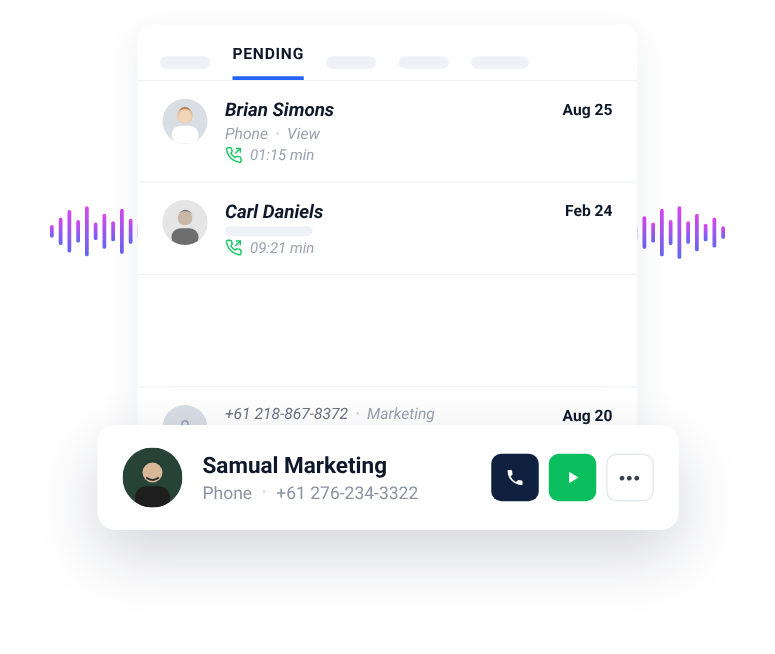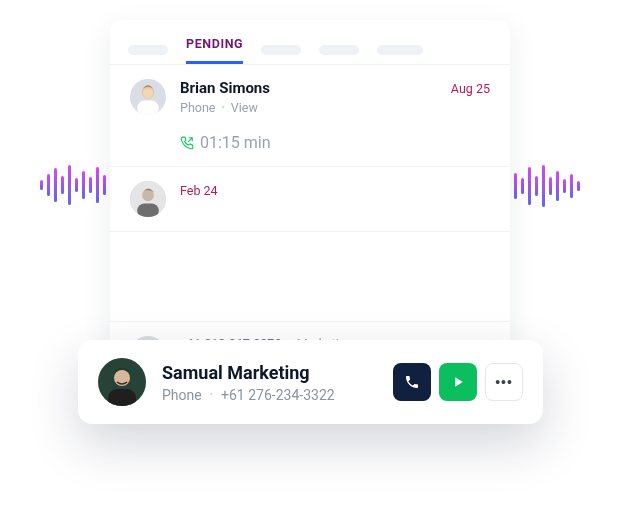--- a/index.html
+++ b/index.html
@@ -30,21 +30,21 @@
   .tab-placeholder {
     width: 40px; height: 10px;
     background: #eef1f6;
     border-radius: 5px;
   }
   .tab-placeholder.lg { width: 46px; }
   .tab-active {
     font-size: 12.5px;
     font-weight: 700;
     letter-spacing: 0.6px;
-    color: #701a75;
+    color: #0f172a;
     padding-bottom: 10px;
     border-bottom: 3px solid #2563ff;
   }
   .desc {
     font-size: 13.5px;
     line-height: 1.55;
     color: #6b7280;
     padding: 18px 20px 10px 20px;
   }
   .row {
@@ -57,21 +57,21 @@
   .row:first-of-type { border-top: none; }
   .avatar {
     width: 36px; height: 36px; border-radius: 50%;
     flex: 0 0 36px;
     background: #d9dde4;
     display: flex; align-items: center; justify-content: center;
     overflow: hidden;
   }
   .avatar svg { width: 100%; height: 100%; }
   .avatar.icon svg { width: 18px; height: 18px; }
-  .mid { flex: 1; min-width: 0; }
+  .mid { flex: 1; min-width: 0; font-style: italic; }
   .name {
     font-size: 15px;
     font-weight: 700;
     color: #0f172a;
   }
   .sub {
     font-size: 12.5px;
     color: #9aa2b1;
     margin-top: 3px;
     display: flex;
@@ -81,34 +81,35 @@
   .sub .dot { color: #d3d7de; font-size: 10px; }
   .sub .ph-bar {
     display:inline-block;
     width: 70px; height: 8px;
     background:#eef1f6; border-radius:4px;
   }
   .call-line {
     display: flex;
     align-items: center;
     gap: 6px;
-    margin-top: 18px;
-    font-size: 16px;
+    margin-top: 2px;
+    font-size: 12px;
     color: #9aa2b1;
   }
   .call-icon {
     width: 14px; height: 14px;
     color: #17c964;
     flex: 0 0 14px;
   }
   .date {
     font-size: 12.5px;
-    color: #be185d;
+    color: #0f172a;
     white-space: nowrap;
     padding-top: 2px;
+    font-weight: bold;
   }
 
   
   .popup {
     position: absolute;
     left: 78px;
     top: 340px;
     width: 465px;
     background: #fff;
     border-radius: 14px;
@@ -233,20 +234,34 @@
 
   <div class="row">
     <div class="avatar">
       <svg viewBox="0 0 40 40">
         <rect width="40" height="40" fill="#e5e5e5"></rect>
         <circle cx="20" cy="16" r="6.5" fill="#c9b8a8"></circle>
         <path d="M13 14 q7 -10 14 -1 q-3 -3 -7 -3 q-5 0 -7 4" fill="#7a7a7a"></path>
         <rect x="8" y="25" width="24" height="16" rx="8" fill="#6e6e6e"></rect>
       </svg>
     </div>
+    <div class="mid">
+      <div class="name">Carl Daniels</div>
+      <div class="sub">
+        <span class="ph-bar"></span>
+      </div>
+      <div class="call-line">
+        <svg class="call-icon" viewBox="0 0 24 24" fill="none" stroke="currentColor" stroke-width="2">
+          <path d="M15 3h6v6"></path>
+            <path d="M21 3l-7 7"></path>
+          <path d="M22 16.9v3a2 2 0 0 1-2.2 2 19.8 19.8 0 0 1-8.6-3.1 19.5 19.5 0 0 1-6-6A19.8 19.8 0 0 1 2.1 4.2 2 2 0 0 1 4.1 2h3a2 2 0 0 1 2 1.7c.1.9.3 1.8.6 2.6a2 2 0 0 1-.5 2.1L8 9.6a16 16 0 0 0 6 6l1.2-1.2a2 2 0 0 1 2.1-.5c.8.3 1.7.5 2.6.6a2 2 0 0 1 1.7 2z"></path>
+        </svg>
+        <span>09:21 min</span>
+      </div>
+    </div>
     <div class="date">Feb 24</div>
   </div>
 
   <div style="height:90px;border-top:1px solid #f1f3f7"></div>
 
   <div class="row">
     <div class="avatar icon">
       <svg viewBox="0 0 24 24" fill="none" stroke="#9aa2b1" stroke-width="1.8">
         <circle cx="12" cy="8" r="3.2"></circle>
         <path d="M5 20c1-4 5-5 7-5s6 1 7 5"></path>

